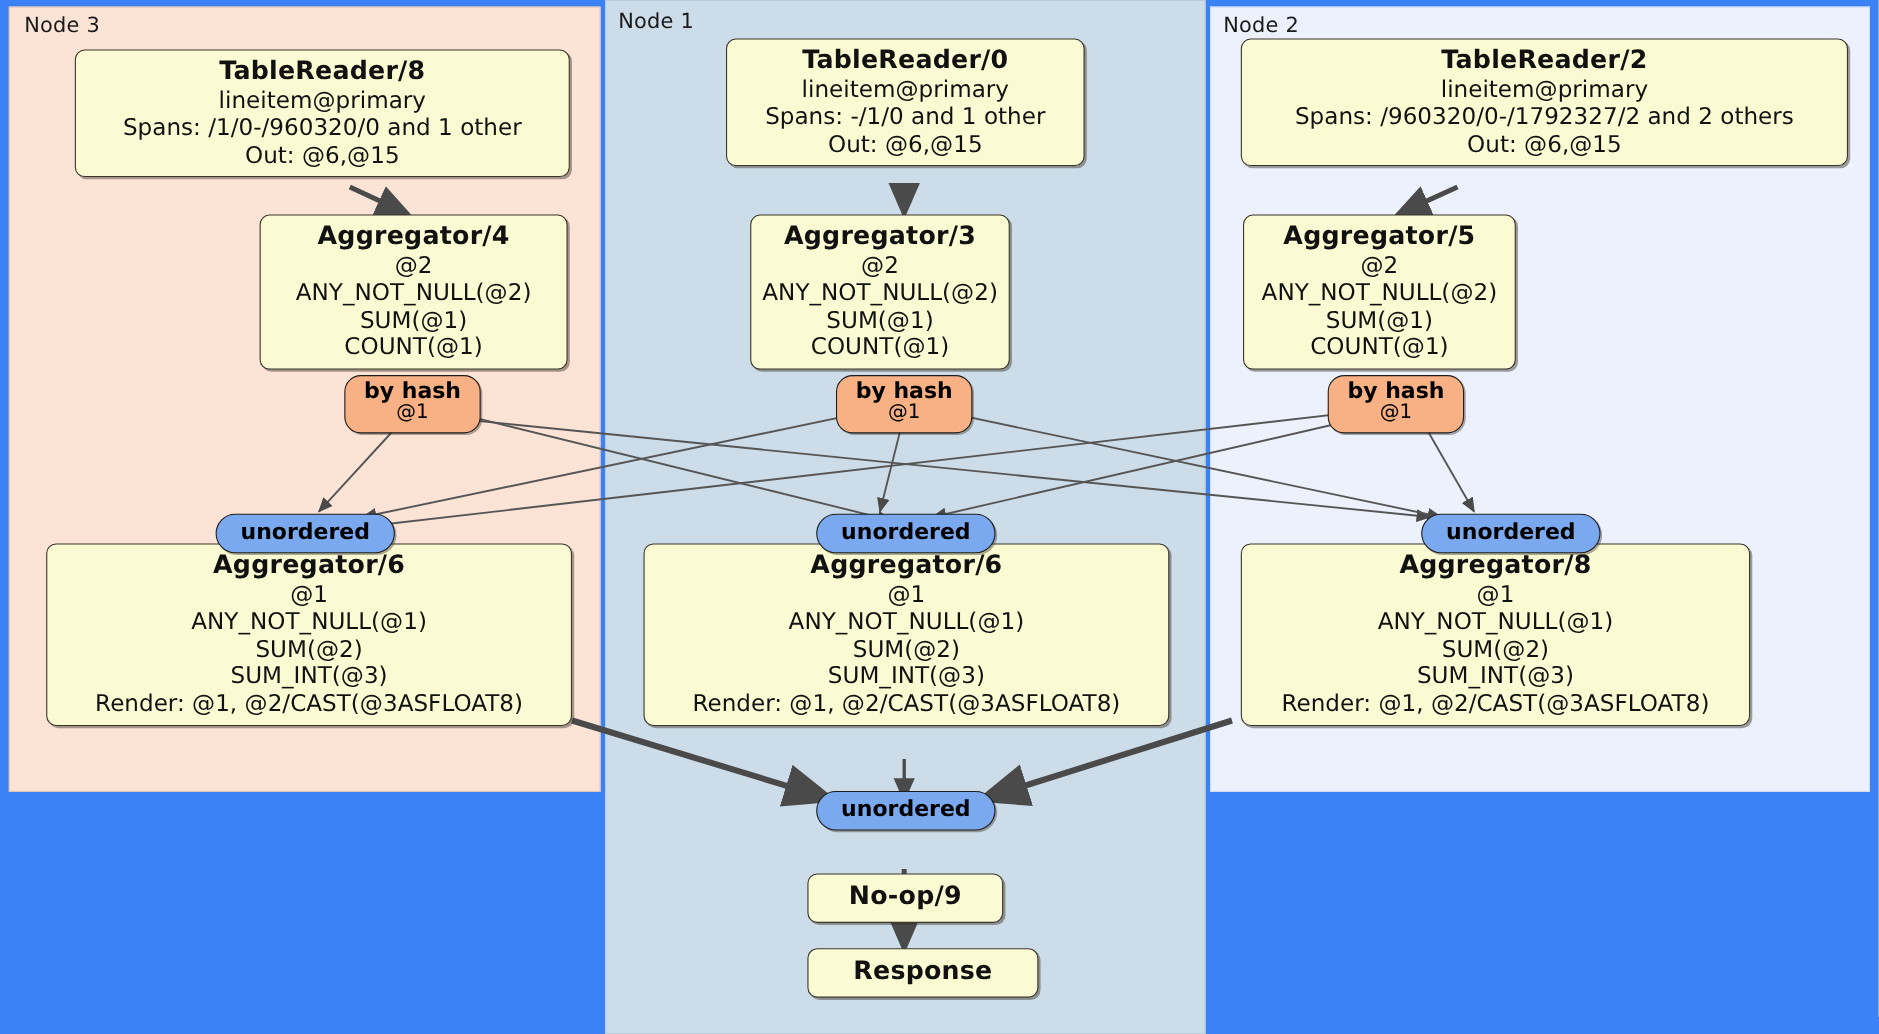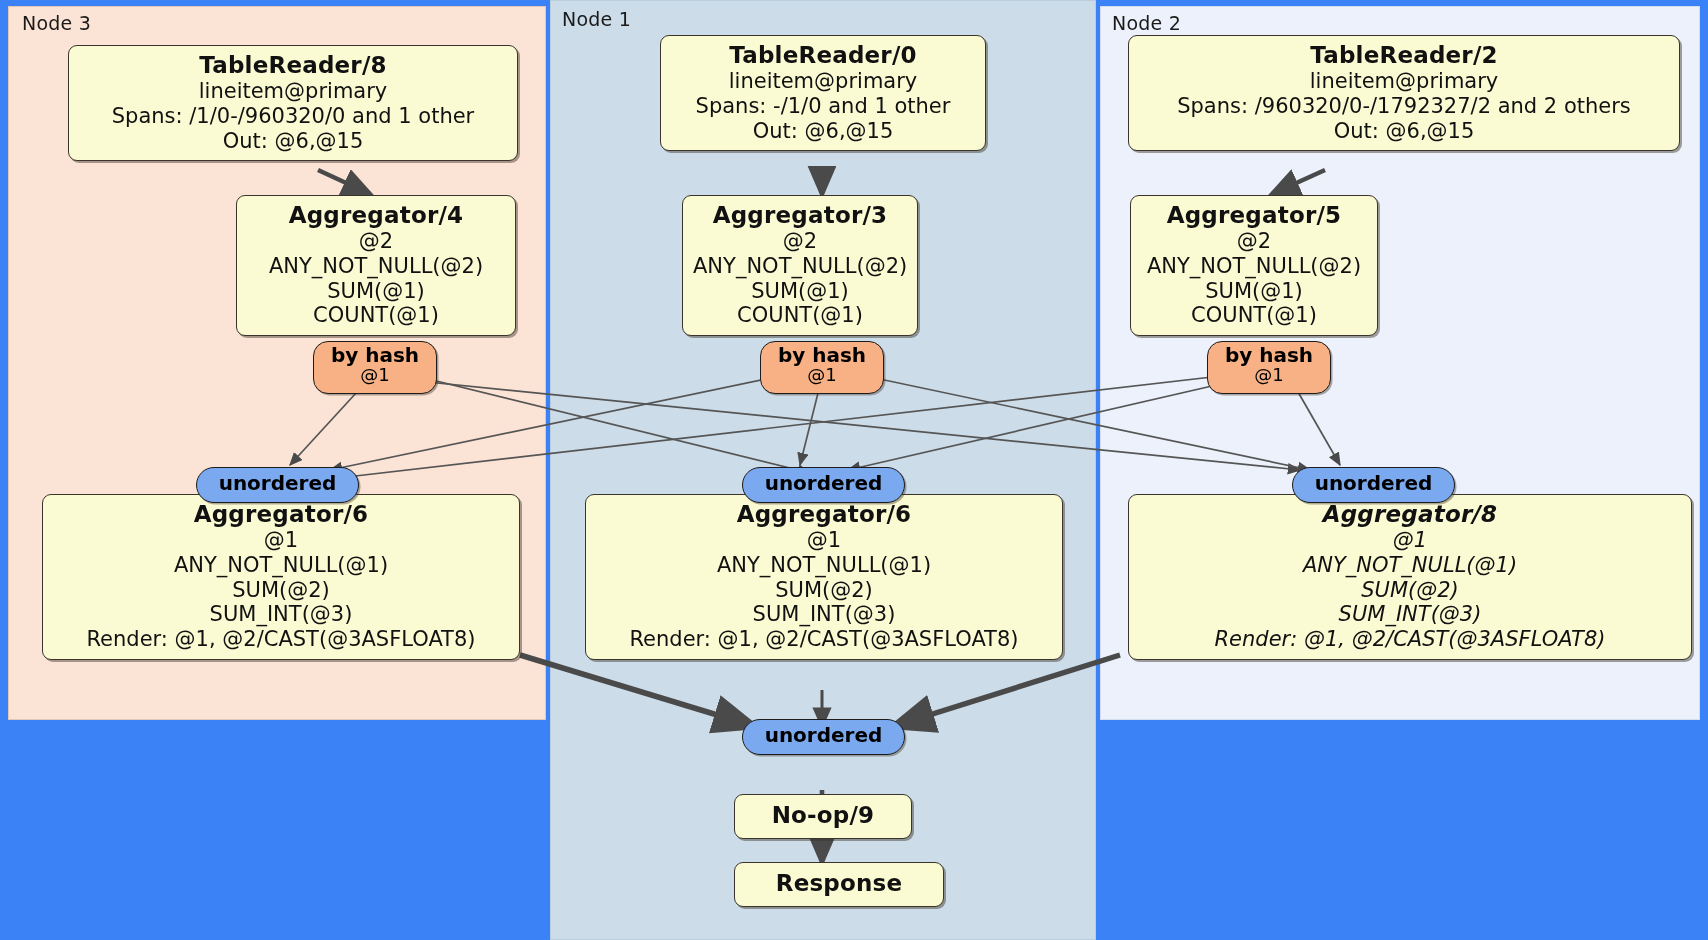--- a/index.html
+++ b/index.html
@@ -170,21 +170,21 @@
 
   <div class="badge hash z2" style="left:1207px;top:341px;width:124px;height:53px;">
     <div class="b1">by hash</div>
     <div class="b2">@1</div>
   </div>
 
   <div class="badge unord z2" style="left:1292px;top:467px;width:163px;height:36px;">
     <div class="b1">unordered</div>
   </div>
 
-  <div class="proc z1" style="left:1128px;top:494px;width:564px;font-style:italic;">
+  <div class="proc z1" style="left:1128px;top:494px;width:463px;">
     <div class="title">Aggregator/8</div>
     <div class="line">@1</div>
     <div class="line">ANY_NOT_NULL(@1)</div>
     <div class="line">SUM(@2)</div>
     <div class="line">SUM_INT(@3)</div>
     <div class="line">Render: @1, @2/CAST(@3ASFLOAT8)</div>
   </div>
 
   <div class="badge unord z2" style="left:742px;top:719px;width:163px;height:36px;">
     <div class="b1">unordered</div>

